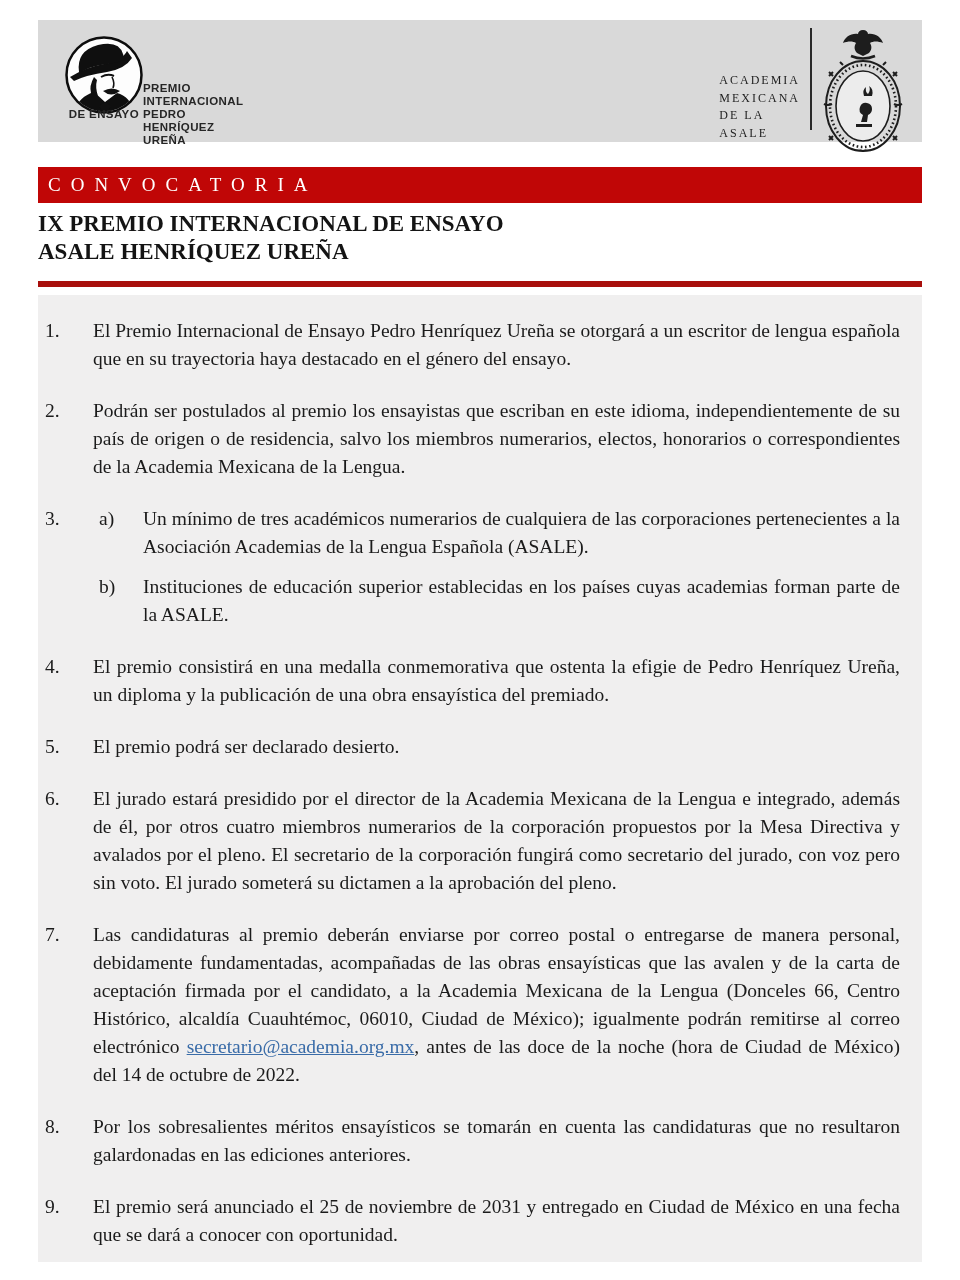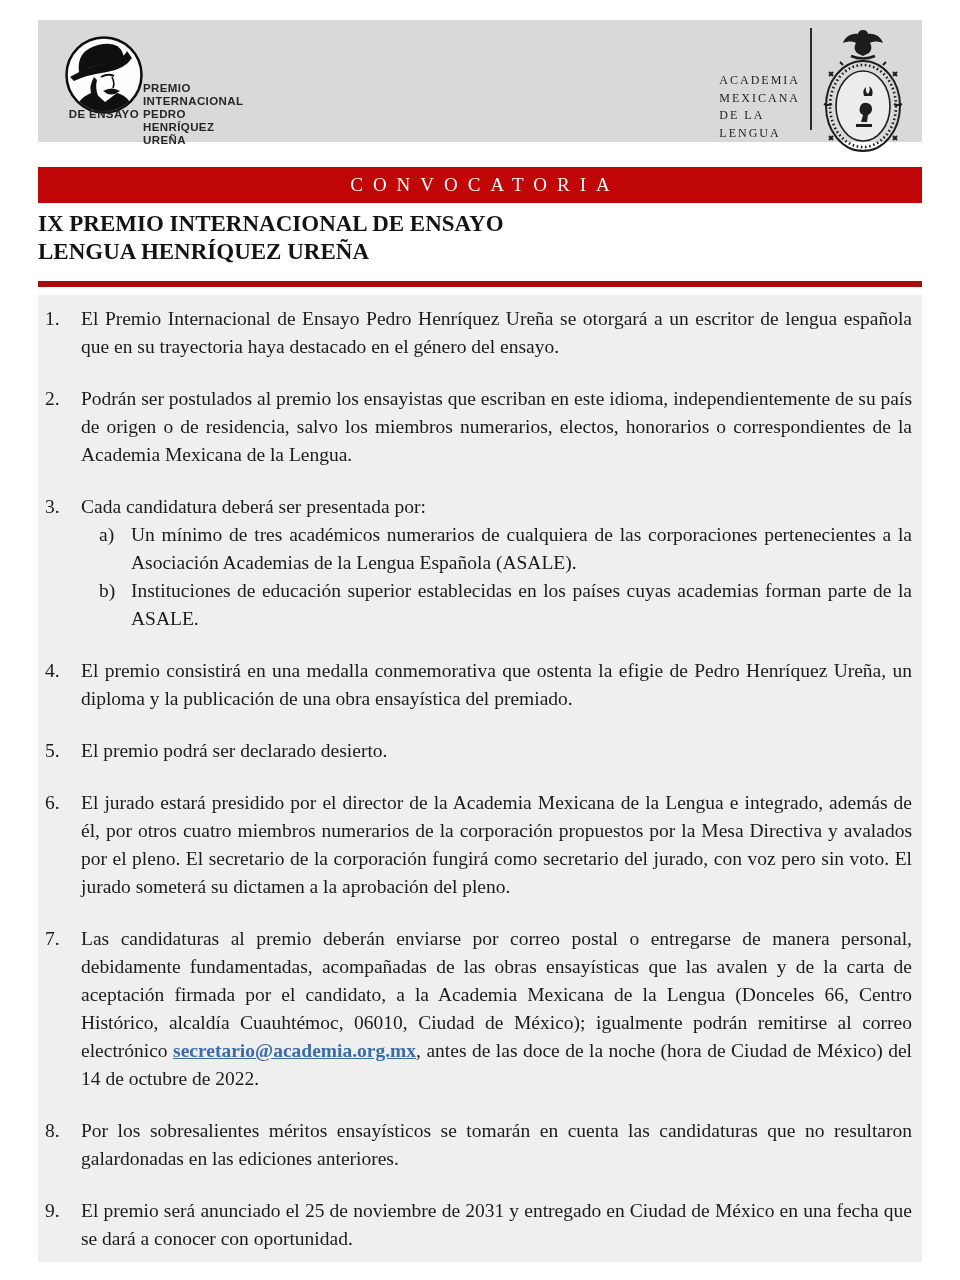--- a/index.html
+++ b/index.html
@@ -13,37 +13,37 @@
             font-weight:bold;font-size:11.5px;line-height:13px;letter-spacing:.4px;color:#262626;}
   .wordmark .row{position:relative;white-space:nowrap;}
   .wordmark .hang{position:absolute;right:100%;margin-right:4px;padding-left:36px;}
   .academy{position:absolute;right:122px;top:52px;text-align:left;font-size:12px;
            line-height:17.5px;letter-spacing:2px;color:#1e1e1e;}
   .divider{position:absolute;left:772px;top:8px;width:2px;height:102px;background:#2a2a2a;}
   .seal{position:absolute;left:782px;top:6px;width:86px;height:128px;}
 
   
   .banner{position:absolute;left:38px;top:167px;width:884px;height:36px;background:#c00606;
-          display:flex;align-items:center;justify-content:center;}
+          display:flex;align-items:center;}
   .banner span{color:#ffffff;font-size:19px;letter-spacing:10px;text-indent:10px;}
 
   
   .titleblock{position:absolute;left:38px;top:210px;width:884px;
               font-weight:bold;font-size:23px;line-height:28px;color:#141414;}
   .rule{position:absolute;left:38px;top:281px;width:884px;height:6px;background:#a80f0c;}
 
   
   .body{position:absolute;left:38px;top:295px;width:884px;height:967px;background:#f0efef;
         box-sizing:border-box;padding:10px 10px 0 43px;font-size:19.5px;line-height:28px;}
   .item{position:relative;margin:0 0 24px 0;text-align:justify;}
   .item .num{position:absolute;left:-36px;top:0;text-align:left;}
   .sub{position:relative;margin-left:50px;text-align:justify;}
   .sub .lbl{position:absolute;left:-32px;top:0;}
-  .email{color:#3a6ca8;text-decoration:underline;cursor:pointer;font-weight:bold;}
-  p{margin:0;}
+  .email{color:#3a6ca8;text-decoration:underline;cursor:pointer;}
+  p{margin:12px;}
 </style>
 </head>
 <body>
 
 <div class="page">
 
   <div class="header">
 
     <svg class="portrait" viewBox="0 0 80 80">
       <defs>
@@ -71,21 +71,21 @@
         <span class="hang">DE ENSAYO</span><span>PEDRO</span>
       </div>
       <div class="row">HENRÍQUEZ</div>
       <div class="row">UREÑA</div>
     </div>
 
     <div class="academy">
       <div>ACADEMIA</div>
       <div>MEXICANA</div>
       <div>DE LA</div>
-      <div>LENGUA</div>
+      <div>ASALE</div>
     </div>
 
     <div class="divider"></div>
 
     <svg class="seal" viewBox="0 0 86 128">
       <g fill="#1d1d1d" stroke="#1d1d1d">
         <path d="M43 4 c-3 0 -5 2 -5 4 c-7 -1 -13 3 -15 9 c5 -2 10 -2 13 0 c-2 3 -2 7 1 10 l6 3 l6 -3 c3 -3 3 -7 1 -10 c3 -2 8 -2 13 0 c-2 -6 -8 -10 -15 -9 c0 -2 -2 -4 -5 -4 z" stroke="none"></path>
         <path d="M31 30 q12 5 24 0" fill="none" stroke-width="2.5"></path>
         <ellipse cx="43" cy="80" rx="37" ry="45" fill="none" stroke-width="2"></ellipse>
         <ellipse cx="43" cy="80" rx="33" ry="41" fill="none" stroke-width="2.6" stroke-dasharray="1.6 2.6"></ellipse>
@@ -100,39 +100,38 @@
       </g>
     </svg>
   </div>
 
   <div class="banner">
     <span>CONVOCATORIA</span>
   </div>
 
   <div class="titleblock">
     <div>IX PREMIO INTERNACIONAL DE ENSAYO</div>
-    <div>LENGUA HENRÍQUEZ UREÑA</div>
+    <div>ASALE HENRÍQUEZ UREÑA</div>
   </div>
   <div class="rule"></div>
 
   <div class="body">
 
     <div class="item">
       <span class="num">1.</span>
       <p>El Premio Internacional de Ensayo Pedro Henríquez Ureña se otorgará a un escritor de lengua española que en su trayectoria haya destacado en el género del ensayo.</p>
     </div>
 
     <div class="item">
       <span class="num">2.</span>
       <p>Podrán ser postulados al premio los ensayistas que escriban en este idioma, independientemente de su país de origen o de residencia, salvo los miembros numerarios, electos, honorarios o correspondientes de la Academia Mexicana de la Lengua.</p>
     </div>
 
     <div class="item">
       <span class="num">3.</span>
-      <p>Cada candidatura deberá ser presentada por:</p>
       <div class="sub">
         <span class="lbl">a)</span>
         <p>Un mínimo de tres académicos numerarios de cualquiera de las corporaciones pertenecientes a la Asociación Academias de la Lengua Española (ASALE).</p>
       </div>
       <div class="sub">
         <span class="lbl">b)</span>
         <p>Instituciones de educación superior establecidas en los países cuyas academias forman parte de la ASALE.</p>
       </div>
     </div>
 

